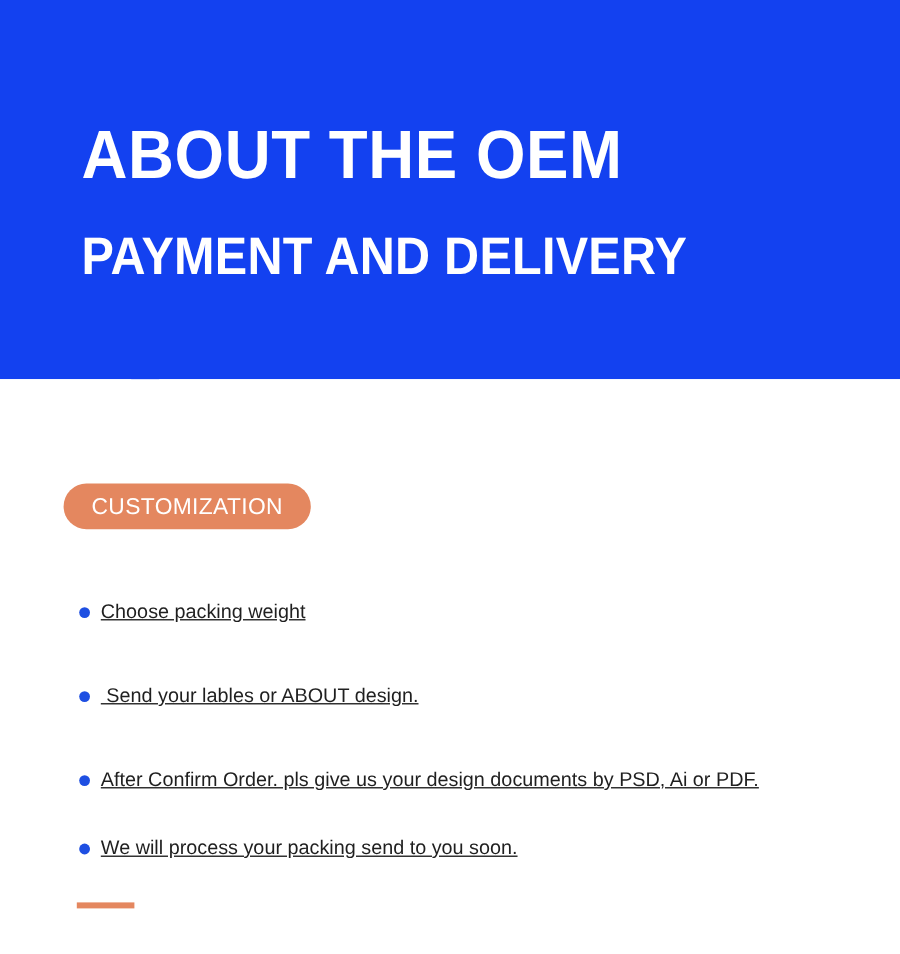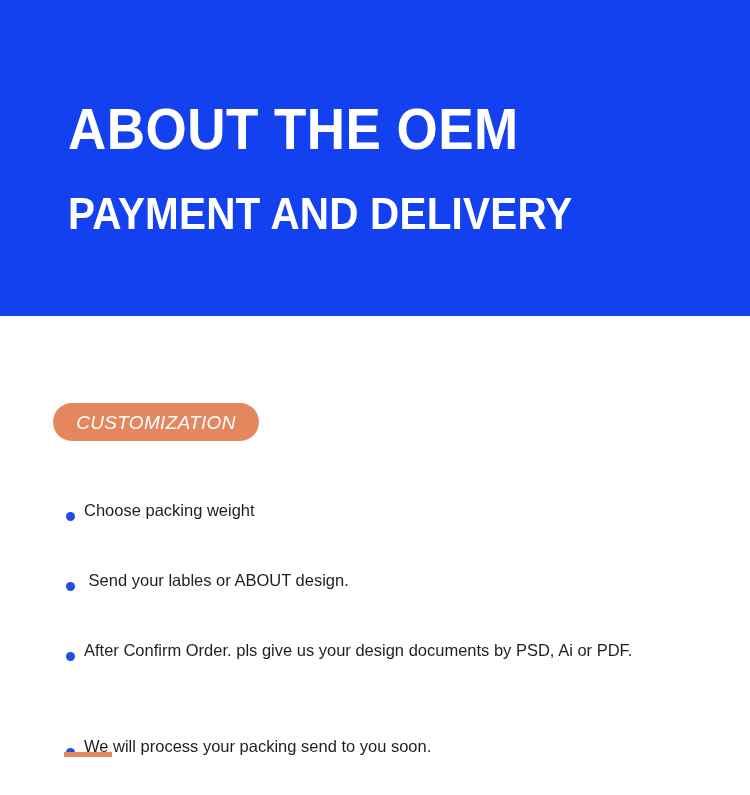--- a/index.html
+++ b/index.html
@@ -91,21 +91,20 @@
     left: 53px;
     top: 87px;
     width: 206px;
     height: 38px;
     background: #e4875f;
     border-radius: 19px;
     display: flex;
     align-items: center;
     justify-content: center;
     box-sizing: border-box;
-    font-style: italic;
   }
   .badge-label {
     color: #ffffff;
     font-family: "Liberation Sans", sans-serif;
     font-size: 19px;
     font-weight: normal;
     letter-spacing: 0.3px;
     line-height: 1;
     white-space: nowrap;
   }
@@ -126,27 +125,28 @@
   .bullet-list {
     position: absolute;
     left: 0;
     top: 0;
     width: 750px;
   }
   .bullet-row {
     position: absolute;
     left: 66px;
     display: flex;
-    align-items: flex-end;
-    white-space: nowrap;
+    align-items: center;
+    white-space: nowrap;
+    text-decoration: underline;
   }
   .bullet-row[data-idx="0"] { top: 184px; }
   .bullet-row[data-idx="1"] { top: 254px; }
   .bullet-row[data-idx="2"] { top: 324px; }
-  .bullet-row[data-idx="3"] { top: 420px; }
+  .bullet-row[data-idx="3"] { top: 381px; }
 
   .bullet-dot {
     width: 9px;
     height: 9px;
     border-radius: 50%;
     background: #1e4fe2;
     flex: 0 0 auto;
     margin-right: 9px;
     position: relative;
     top: 0px;

